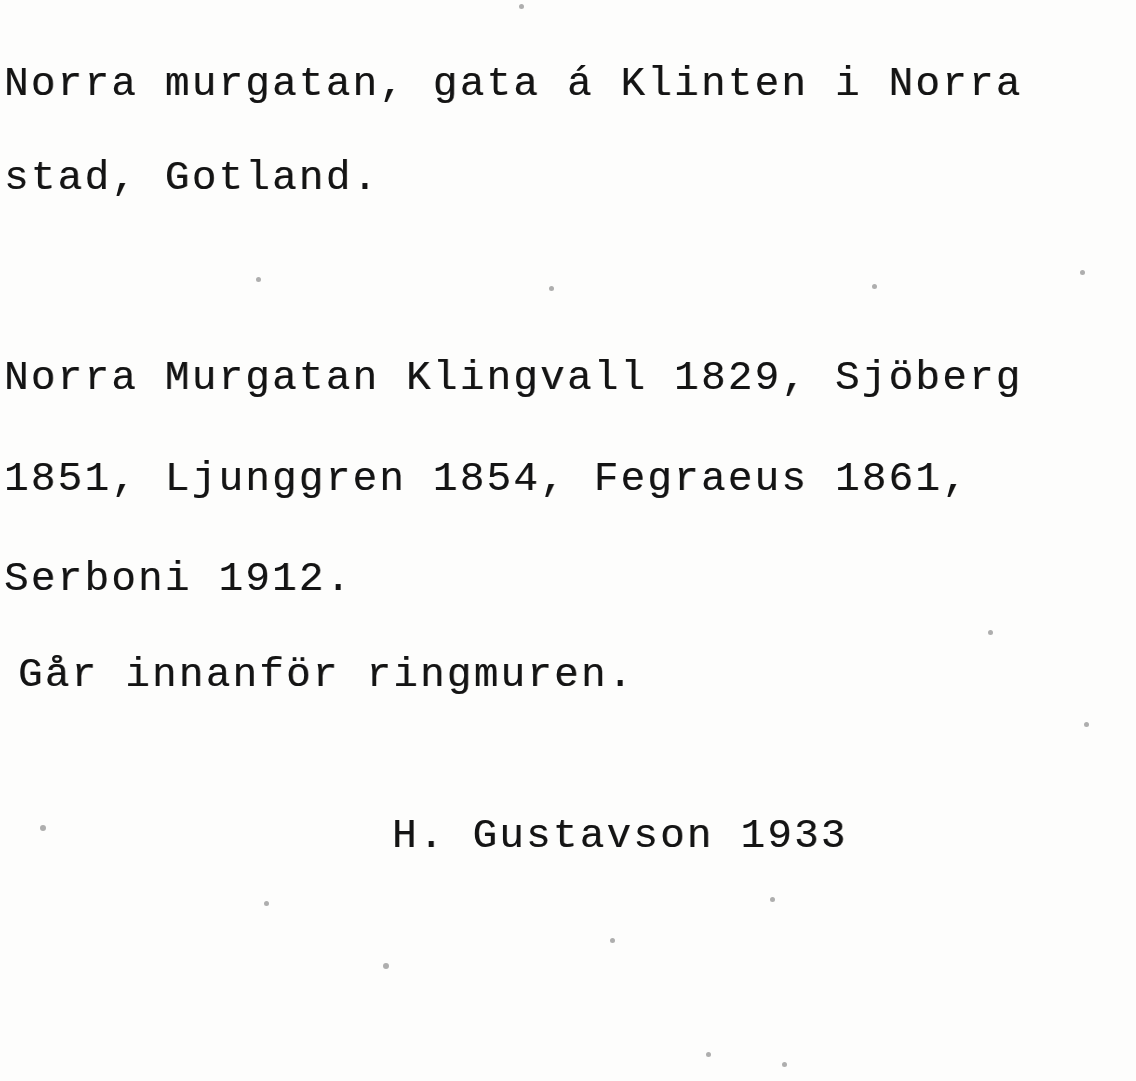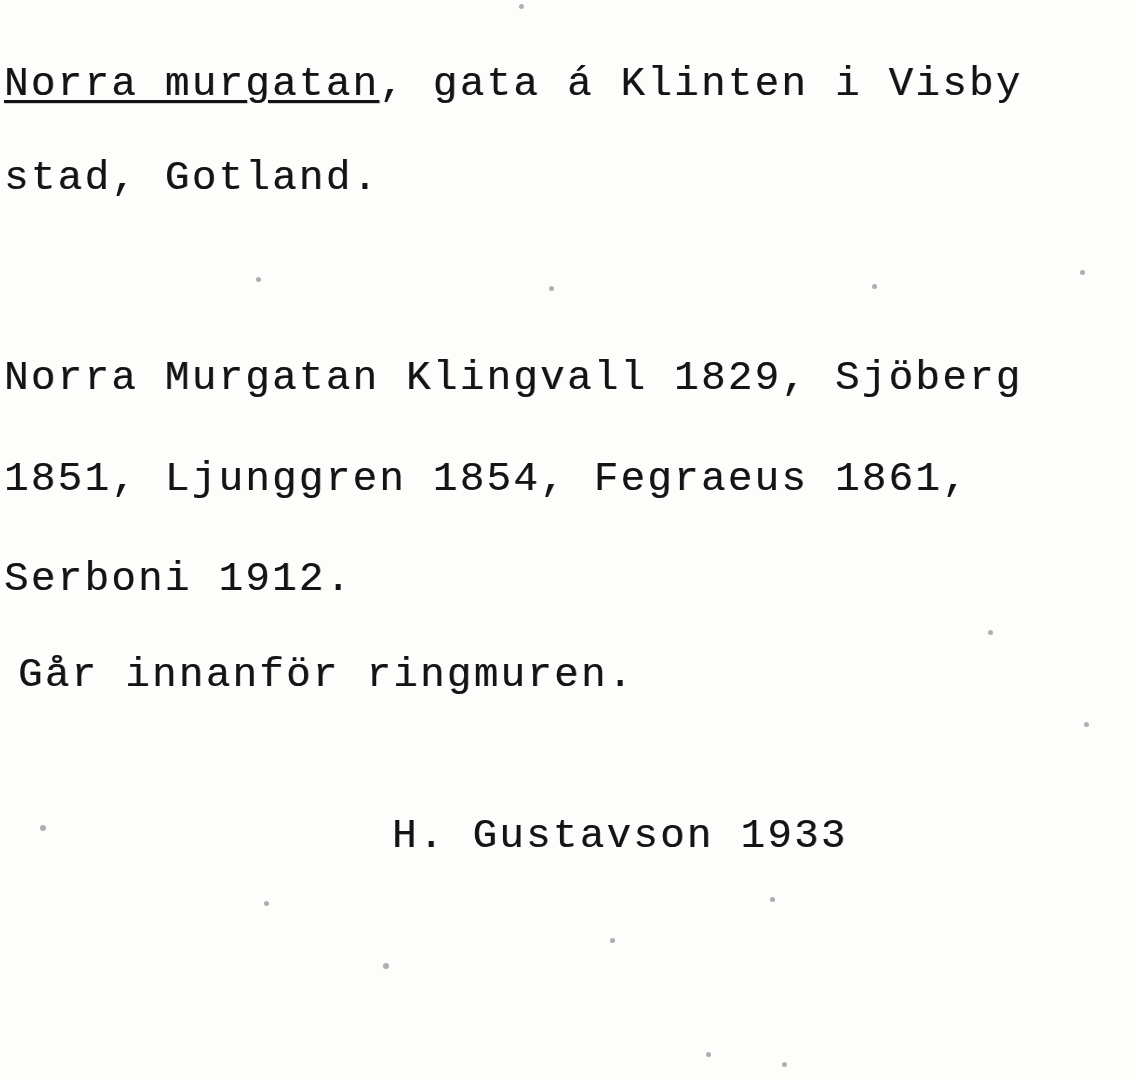--- a/index.html
+++ b/index.html
@@ -42,21 +42,20 @@
     color: #141414;
     text-shadow: 0.6px 0.4px 0 rgba(0,0,0,0.45);
   }
 
   .indent-title { padding-left: 4px; }
   .indent-body  { padding-left: 4px; }
   .indent-note  { padding-left: 18px; }
   .indent-sign  { padding-left: 392px; }
 
   .underline-head {
-    text-decoration: underline;
     text-decoration-thickness: 3px;
     text-underline-offset: 5px;
   }
 </style>
 </head>
 <body>
 
 <div class="page">
 
   <div class="speck" style="left:519px; top:4px; width:5px; height:5px;"></div>
@@ -67,21 +66,21 @@
   <div class="speck" style="left:988px; top:630px; width:5px; height:5px;"></div>
   <div class="speck" style="left:1084px; top:722px; width:5px; height:5px;"></div>
   <div class="speck" style="left:40px; top:825px; width:6px; height:6px;"></div>
   <div class="speck" style="left:264px; top:901px; width:5px; height:5px;"></div>
   <div class="speck" style="left:770px; top:897px; width:5px; height:5px;"></div>
   <div class="speck" style="left:383px; top:963px; width:6px; height:6px;"></div>
   <div class="speck" style="left:610px; top:938px; width:5px; height:5px;"></div>
   <div class="speck" style="left:706px; top:1052px; width:5px; height:5px;"></div>
   <div class="speck" style="left:782px; top:1062px; width:5px; height:5px;"></div>
 
-  <div class="typed indent-title" style="top:64px;"><span class="underline-head">Norra murgatan</span><span>, gata á Klinten i Visby</span></div>
+  <div class="typed indent-title" style="top:64px;"><span class="underline-head">Norra murgatan</span><span>, gata á Klinten i Norra</span></div>
 
   <div class="typed indent-body" style="top:158px;">stad, Gotland.</div>
 
   <div class="typed indent-body" style="top:358px;">Norra Murgatan Klingvall 1829, Sjöberg</div>
 
   <div class="typed indent-body" style="top:459px;">1851, Ljunggren 1854, Fegraeus 1861,</div>
 
   <div class="typed indent-body" style="top:559px;">Serboni 1912.</div>
 
   <div class="typed indent-note" style="top:655px;">Går innanför ringmuren.</div>

